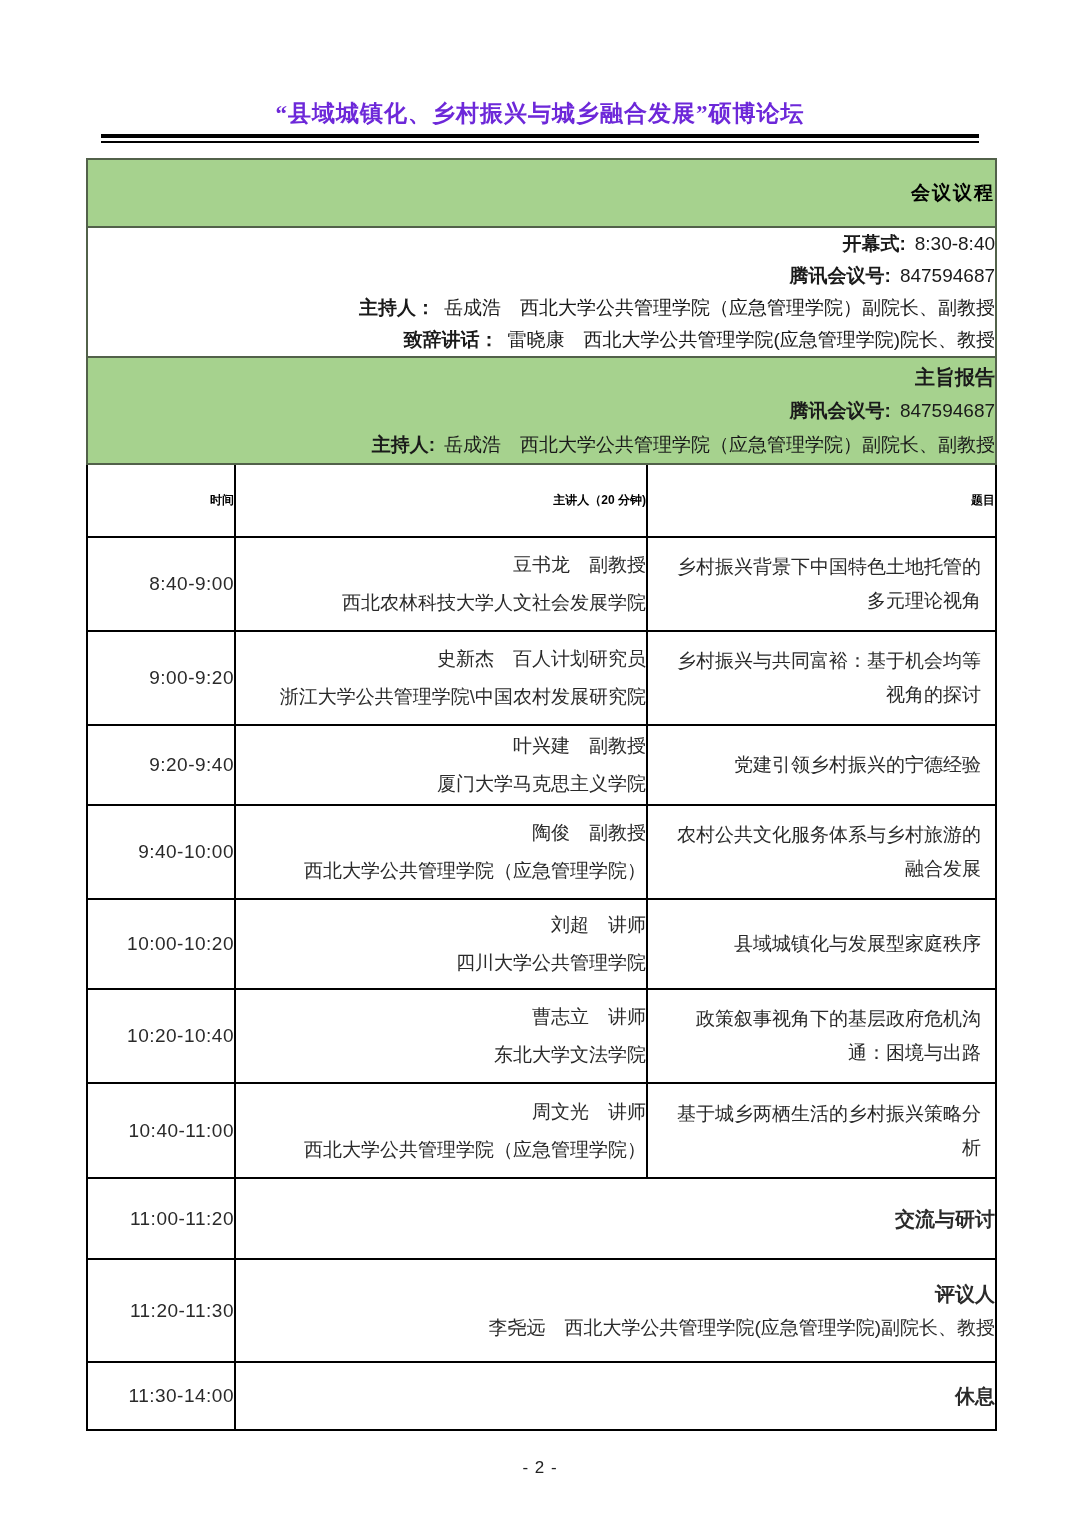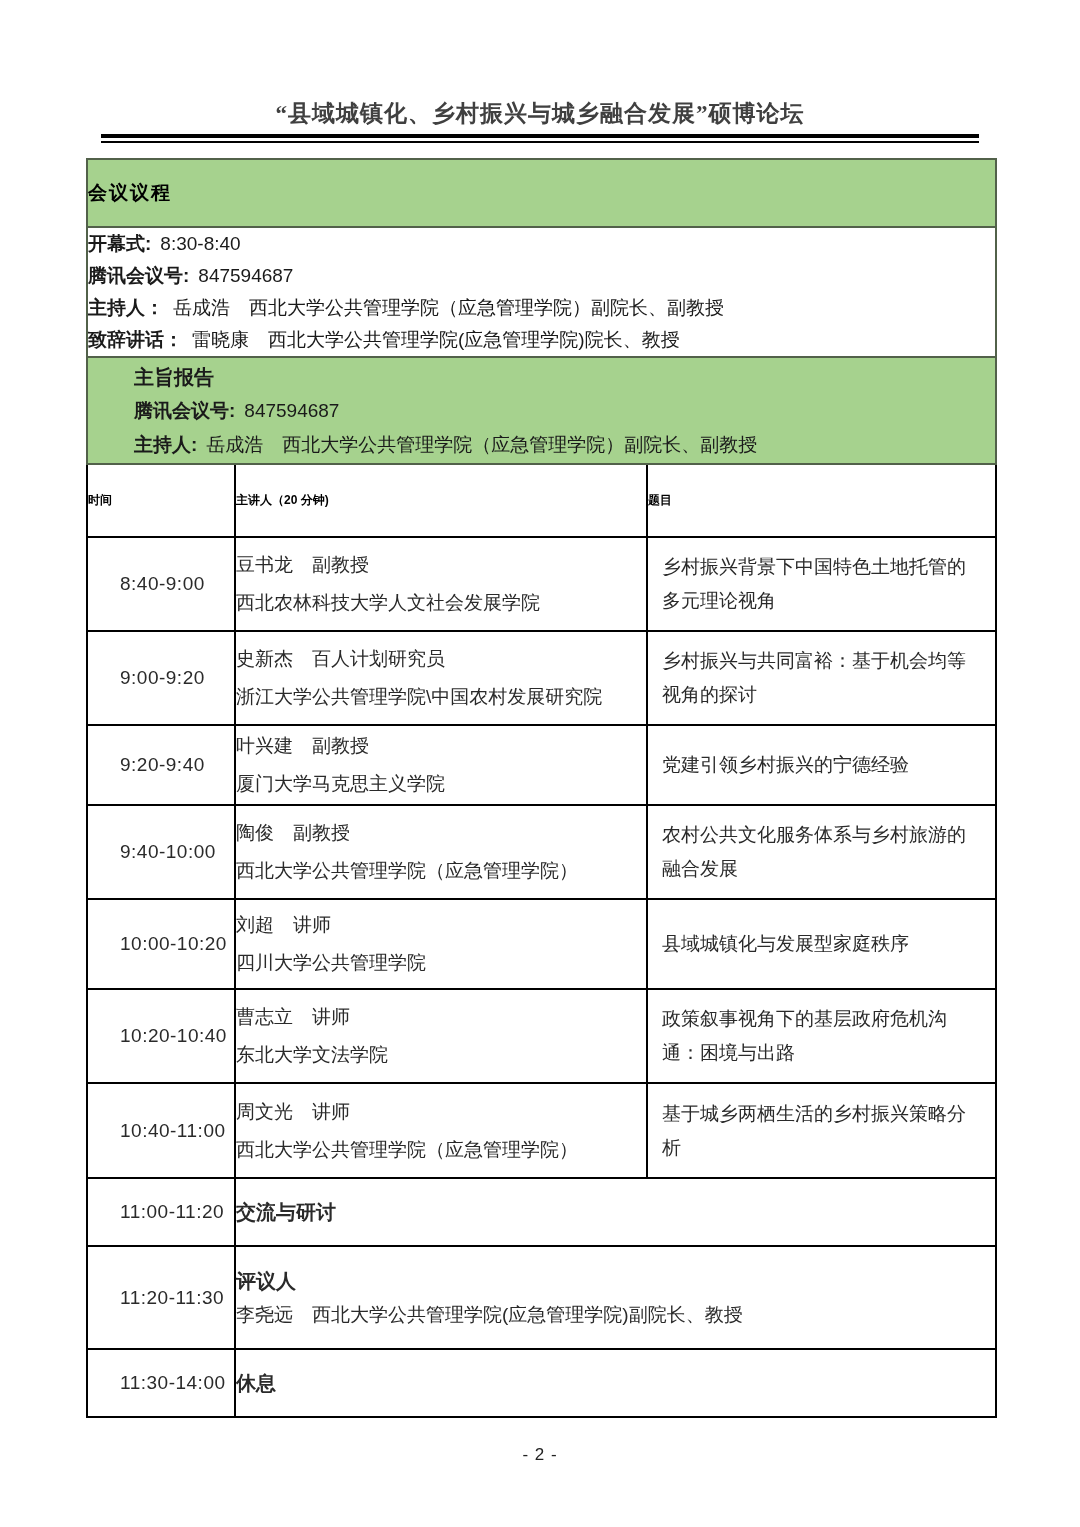--- a/index.html
+++ b/index.html
@@ -13,40 +13,40 @@
     overflow: hidden;
   }
   
   .doc-header { padding-top: 98px; }
   .doc-title {
     text-align: center;
     font-family: "Liberation Serif", serif;
     font-weight: bold;
     font-size: 23px;
     letter-spacing: 1px;
-    color: #404040;
+    color: #6d28d9;
   }
   .double-rule { width: 878px; margin: 5px auto 0 auto; }
   .rule-thick { height: 4px; background: #000; }
   .rule-thin  { height: 2px; background: #000; margin-top: 3px; }
 
   
   table.agenda {
     border-collapse: collapse;
     table-layout: fixed;
     width: 909px;
     margin: 15px 0 0 86px;
   }
   col.c-time    { width: 148px; }
   col.c-speaker { width: 412px; }
   col.c-topic   { width: 349px; }
 
   table.agenda td, table.agenda th {
     border: 2px solid #000;
-    text-align: left;
+    text-align: right;
     vertical-align: middle;
     font-size: 19px;
   }
 
   
   tr.banner-row td, tr.keynote-row td { background: #a6d28e; border-color: #52614a; }
   tr.opening-row td { border-color: #52614a; background: #ffffff; }
 
   tr.banner-row  { height: 68px; }
   .banner-cell   { font-size: 22px; font-weight: bold; letter-spacing: 2px; color: #000; }
@@ -70,21 +70,21 @@
   .speaker-cell .sp-affil { line-height: 30px; }
   .topic-cell { line-height: 34px; padding: 12px 14px; }
   .merged-cell .merged-title { font-weight: bold; font-size: 20px; line-height: 32px; }
   .merged-cell .merged-sub   { line-height: 32px; margin-top: 2px; }
 
   #schedule-body tr.r0, #schedule-body tr.r1,
   #schedule-body tr.r2, #schedule-body tr.r3 { height: 80px; }
   #schedule-body tr.r4 { height: 90px; }
   #schedule-body tr.r5 { height: 88px; }
   #schedule-body tr.r6 { height: 95px; }
-  #schedule-body tr.r7 { height: 68px; }
+  #schedule-body tr.r7 { height: 81px; }
   #schedule-body tr.r8 { height: 103px; margin-left: 12px; }
   #schedule-body tr.r9 { height: 68px; }
 
   
   .page-footer {
     text-align: center;
     margin-top: 27px;
     font-size: 17px;
     color: #222;
     letter-spacing: 1px;

